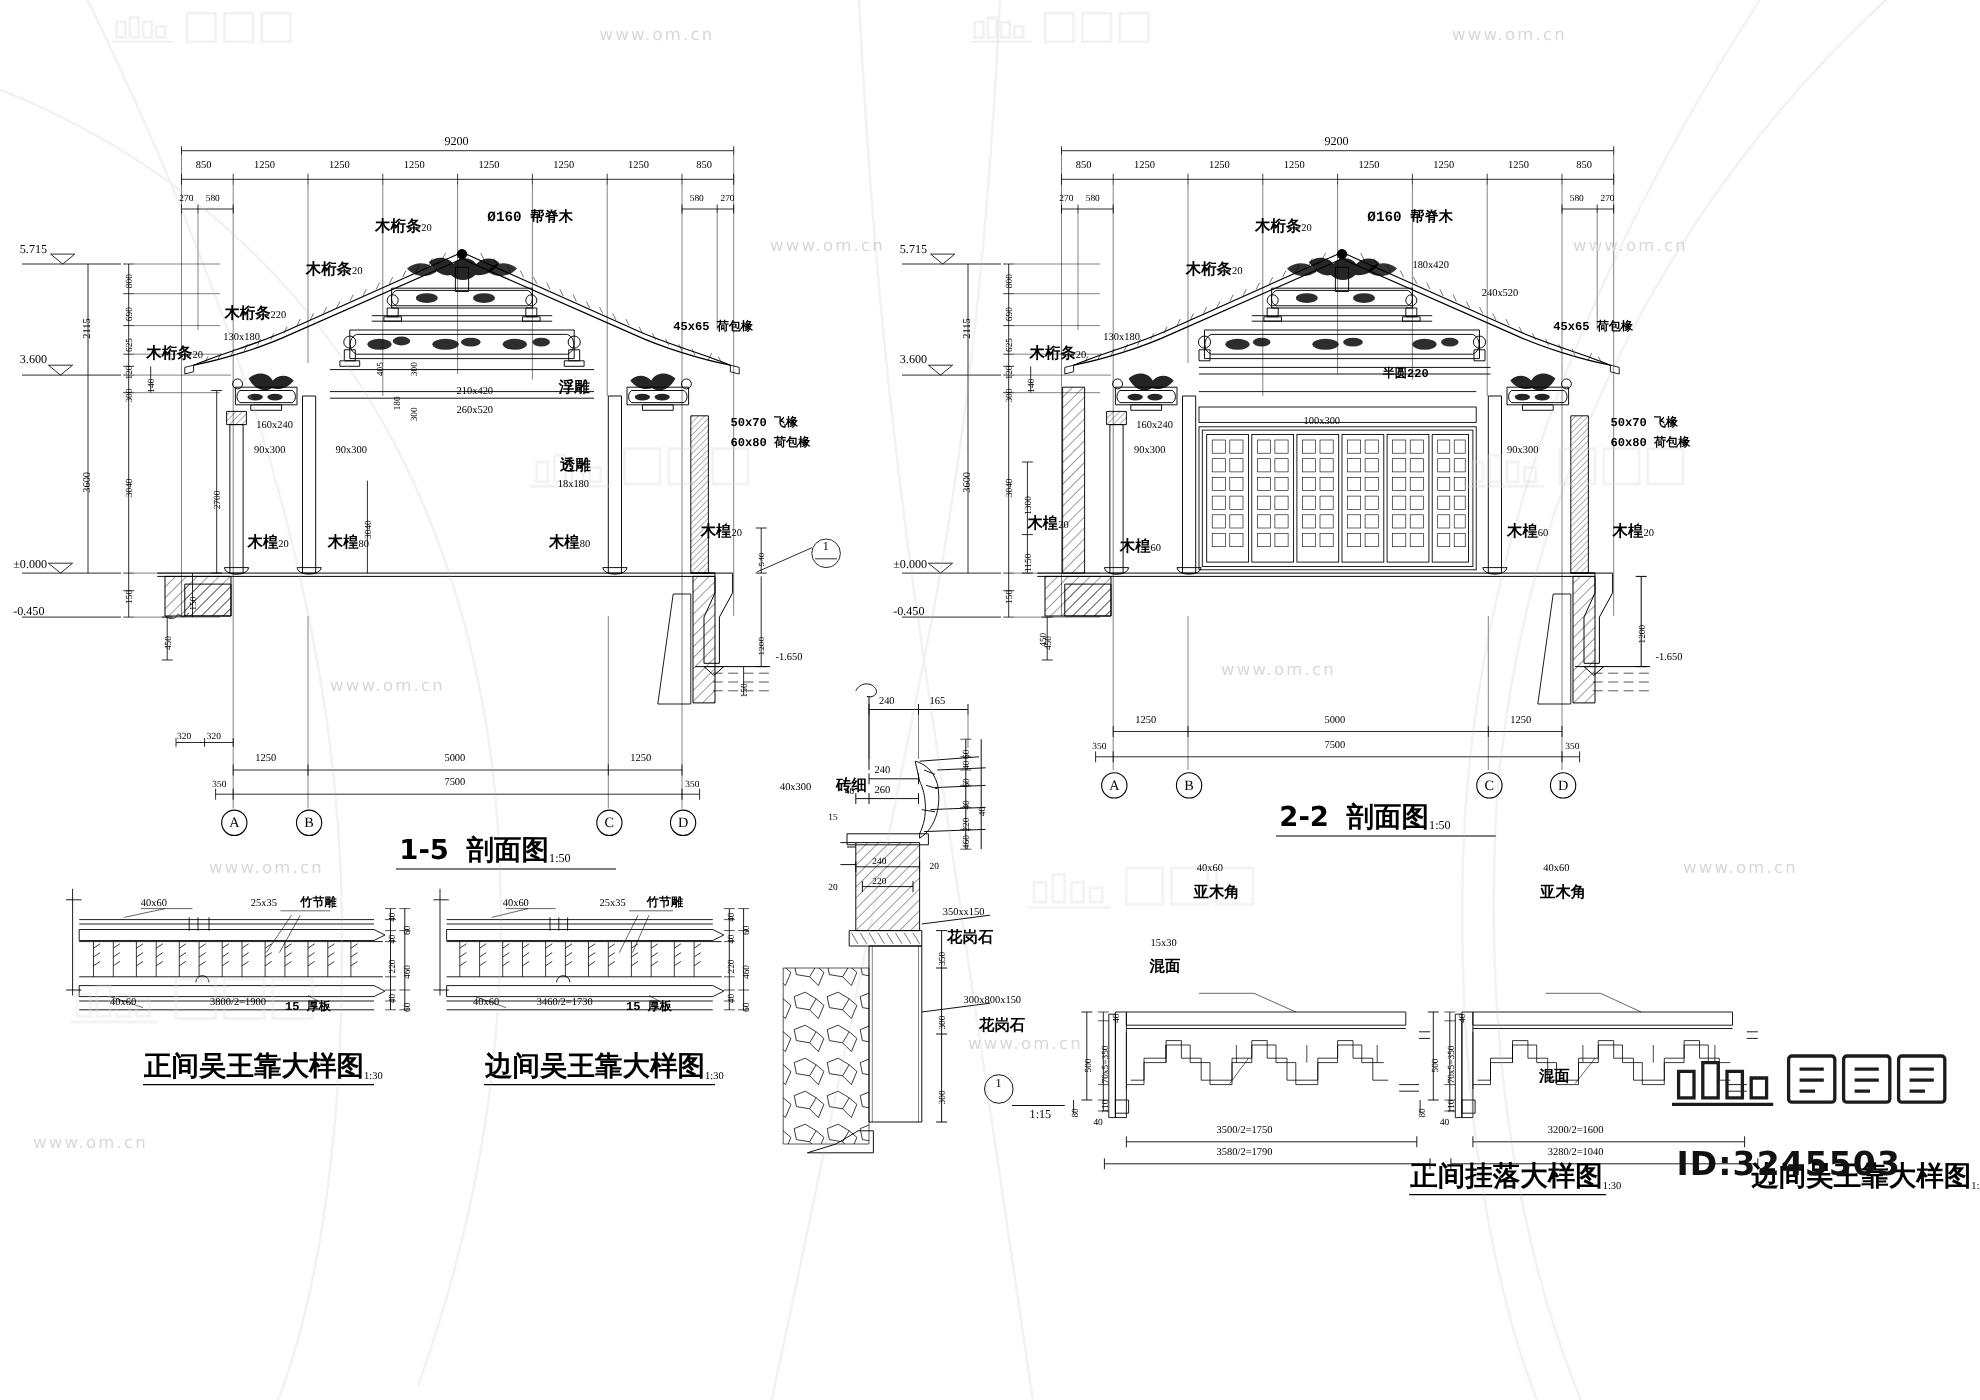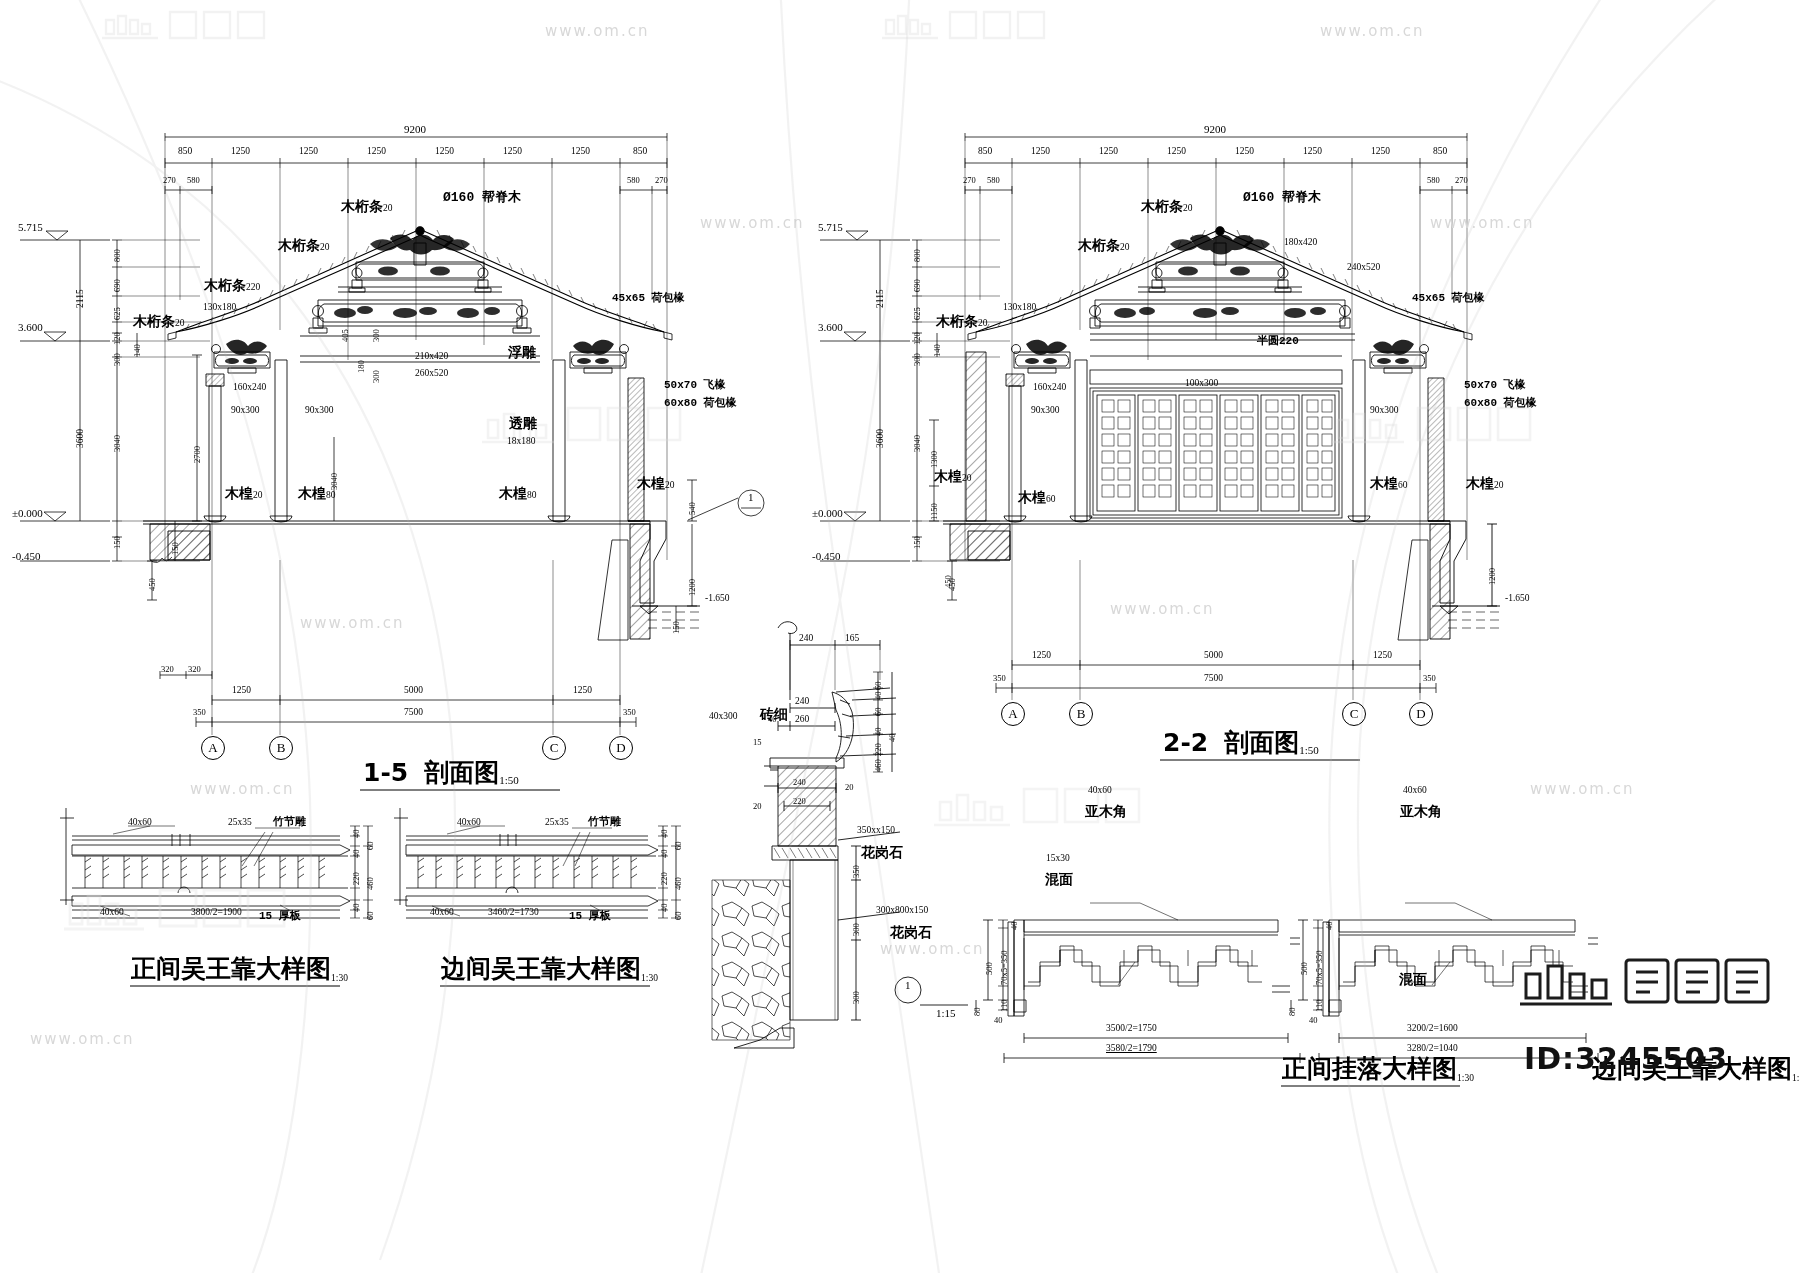--- a/index.html
+++ b/index.html
@@ -1306,21 +1306,21 @@
 <div class="txt num8 rot" style="left:888px;top:742px;">40</div>
 <div class="txt num8 rot" style="left:944px;top:588px;">450</div>
 <div class="txt num" style="left:905px;top:980px;">1</div>
 <div class="txt num" style="left:936px;top:1008px;">1:15</div>
 
 <div class="txt num9" style="left:1088px;top:786px;">40x60</div>
 <div class="txt cn" style="left:1085px;top:804px;">亚木角</div>
 <div class="txt num9" style="left:1046px;top:854px;">15x30</div>
 <div class="txt cn" style="left:1045px;top:872px;">混面</div>
 <div class="txt num9" style="left:1106px;top:1024px;">3500/2=1750</div>
-<div class="txt num9" style="left:1106px;top:1044px;text-decoration:underline;">3580/2=1790</div>
+<div class="txt num9" style="left:1106px;top:1044px;">3580/2=1790</div>
 <div class="txt num8 rot" style="left:1010px;top:930px;">40</div>
 <div class="txt num8 rot" style="left:985px;top:975px;">500</div>
 <div class="txt num8 rot" style="left:1000px;top:985px;">70x5=350</div>
 <div class="txt num8 rot" style="left:1000px;top:1012px;">110</div>
 <div class="txt num8 rot" style="left:973px;top:1016px;">80</div>
 <div class="txt num8" style="left:994px;top:1016px;">40</div>
 <div class="txt" style="left:1282px;top:1056px;">
   <span class="cn-big">正间挂落大样图</span><span class="num9" style="vertical-align:-4px;">1:30</span>
 </div>
 

